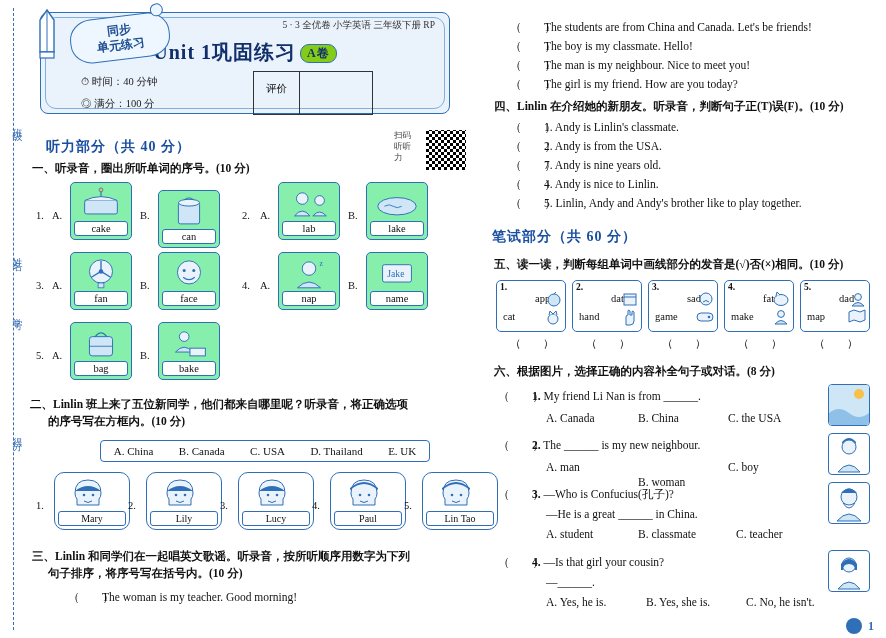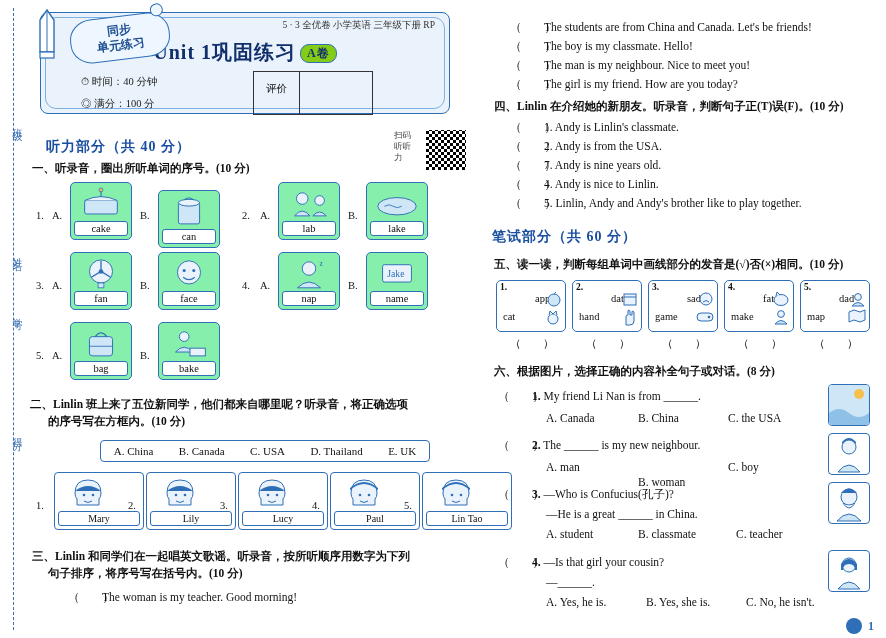--- a/index.html
+++ b/index.html
@@ -121,22 +121,22 @@
     border:1px solid #2e6fb7; border-radius:3px; background:#fff;
     font-size:10.5px; text-align:center; line-height:14px; font-family:"Liberation Serif", serif;
   }
   .opt .pic { position:absolute; left:4px; right:4px; top:4px; bottom:20px; }
   .lbl { position:absolute; font-size:10.5px; }
 
   svg { display:block; }
 
   
   .namebox {
-    position:absolute; width:90px; height:58px; border:1.3px solid #2e6fb7;
-    border-radius:4px; background:#fff;
+    position:absolute; width:76px; height:58px; border:1.3px solid #2e6fb7;
+    border-radius:10px; background:#fff;
   }
   .namebox .nm {
     position:absolute; left:3px; right:3px; bottom:3px; height:15px;
     border:1px solid #2e6fb7; border-radius:3px; text-align:center;
     font-size:10px; line-height:14px;
   }
   .choicebar {
     border:1px solid #2e6fb7; border-radius:4px; height:22px;
     display:flex; align-items:center; justify-content:space-around;
     font-size:11px; background:#fff;

